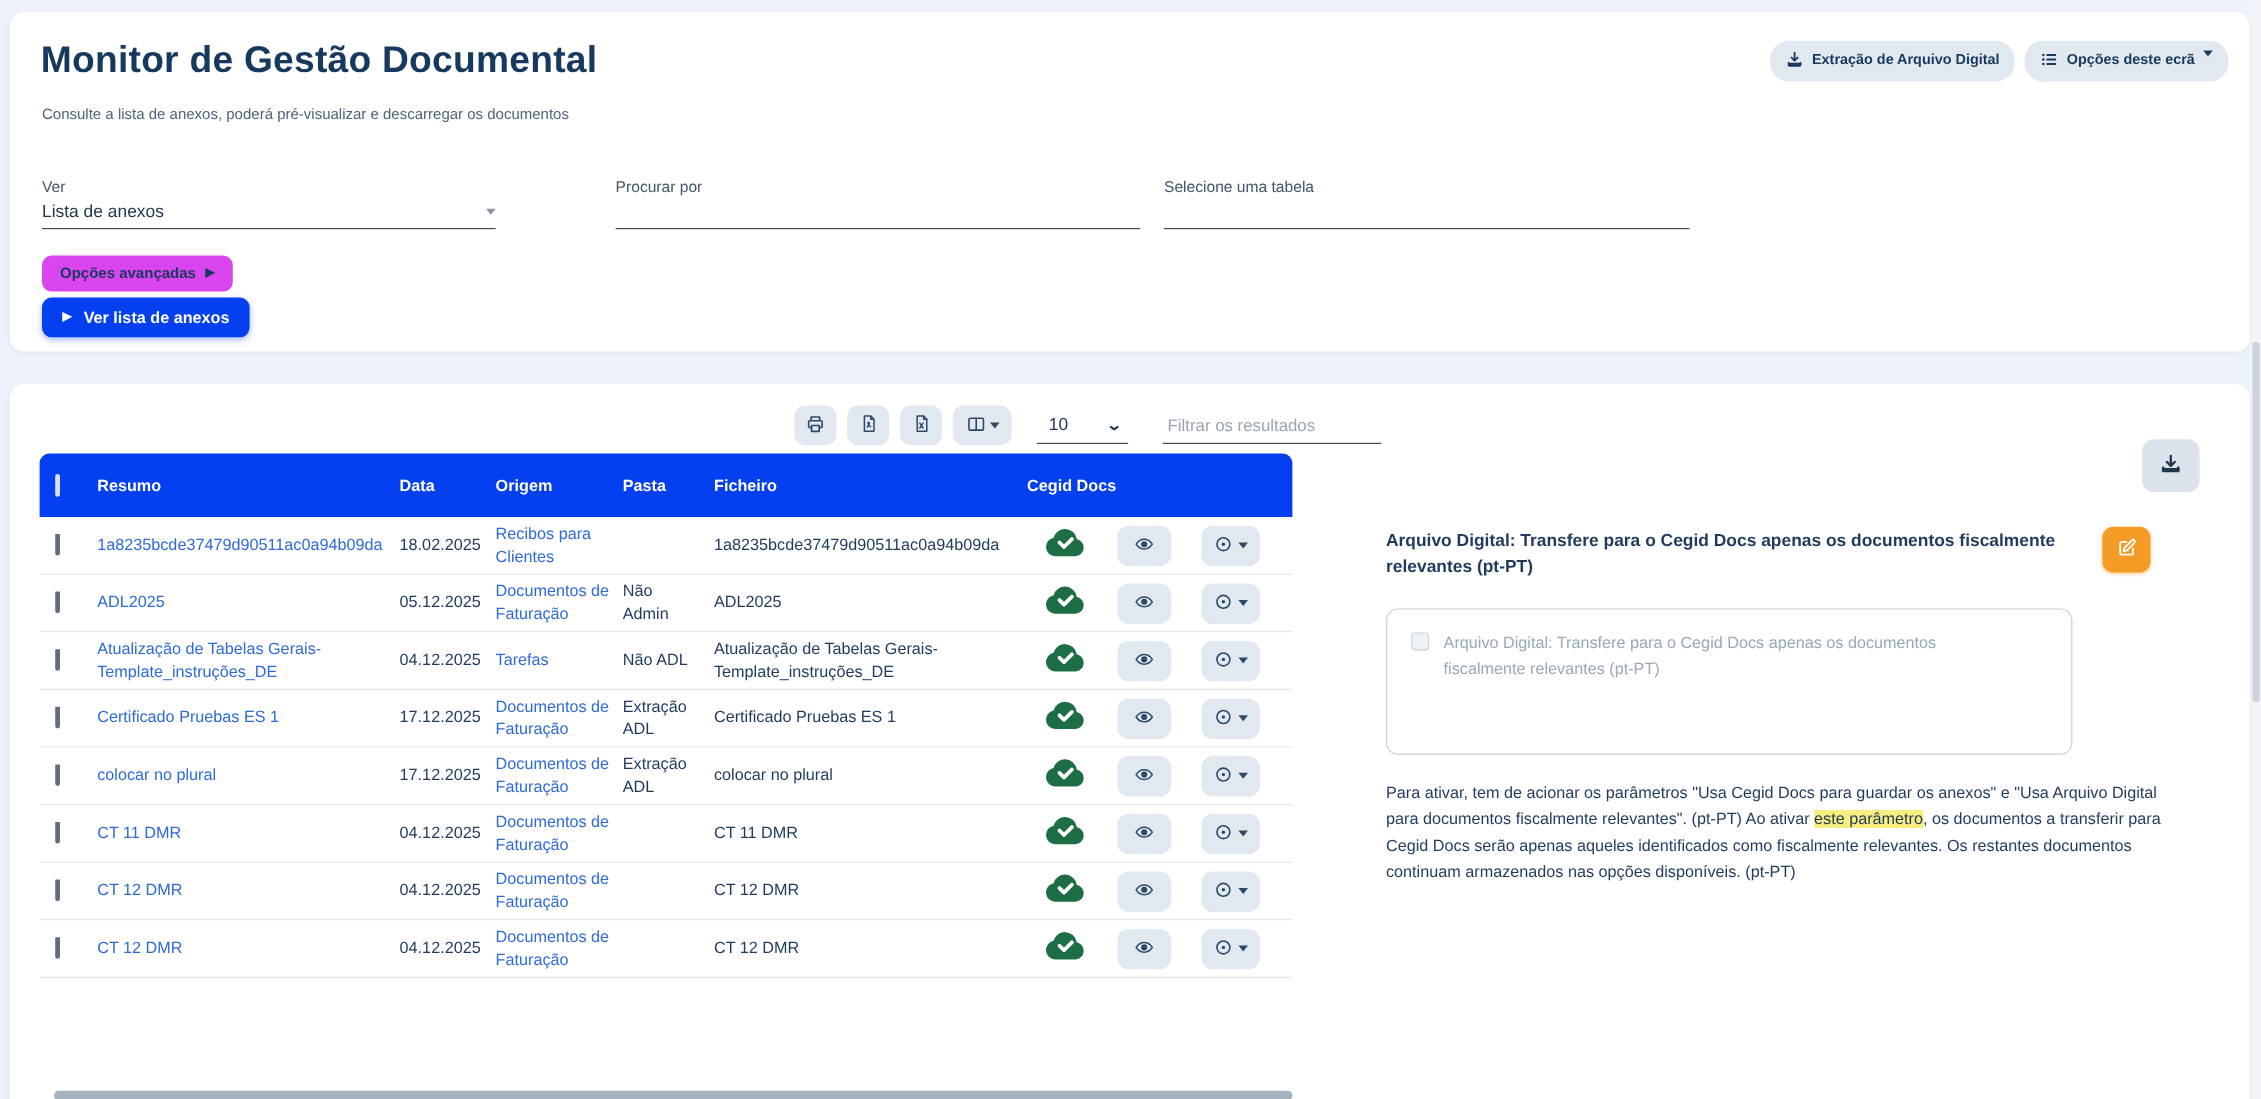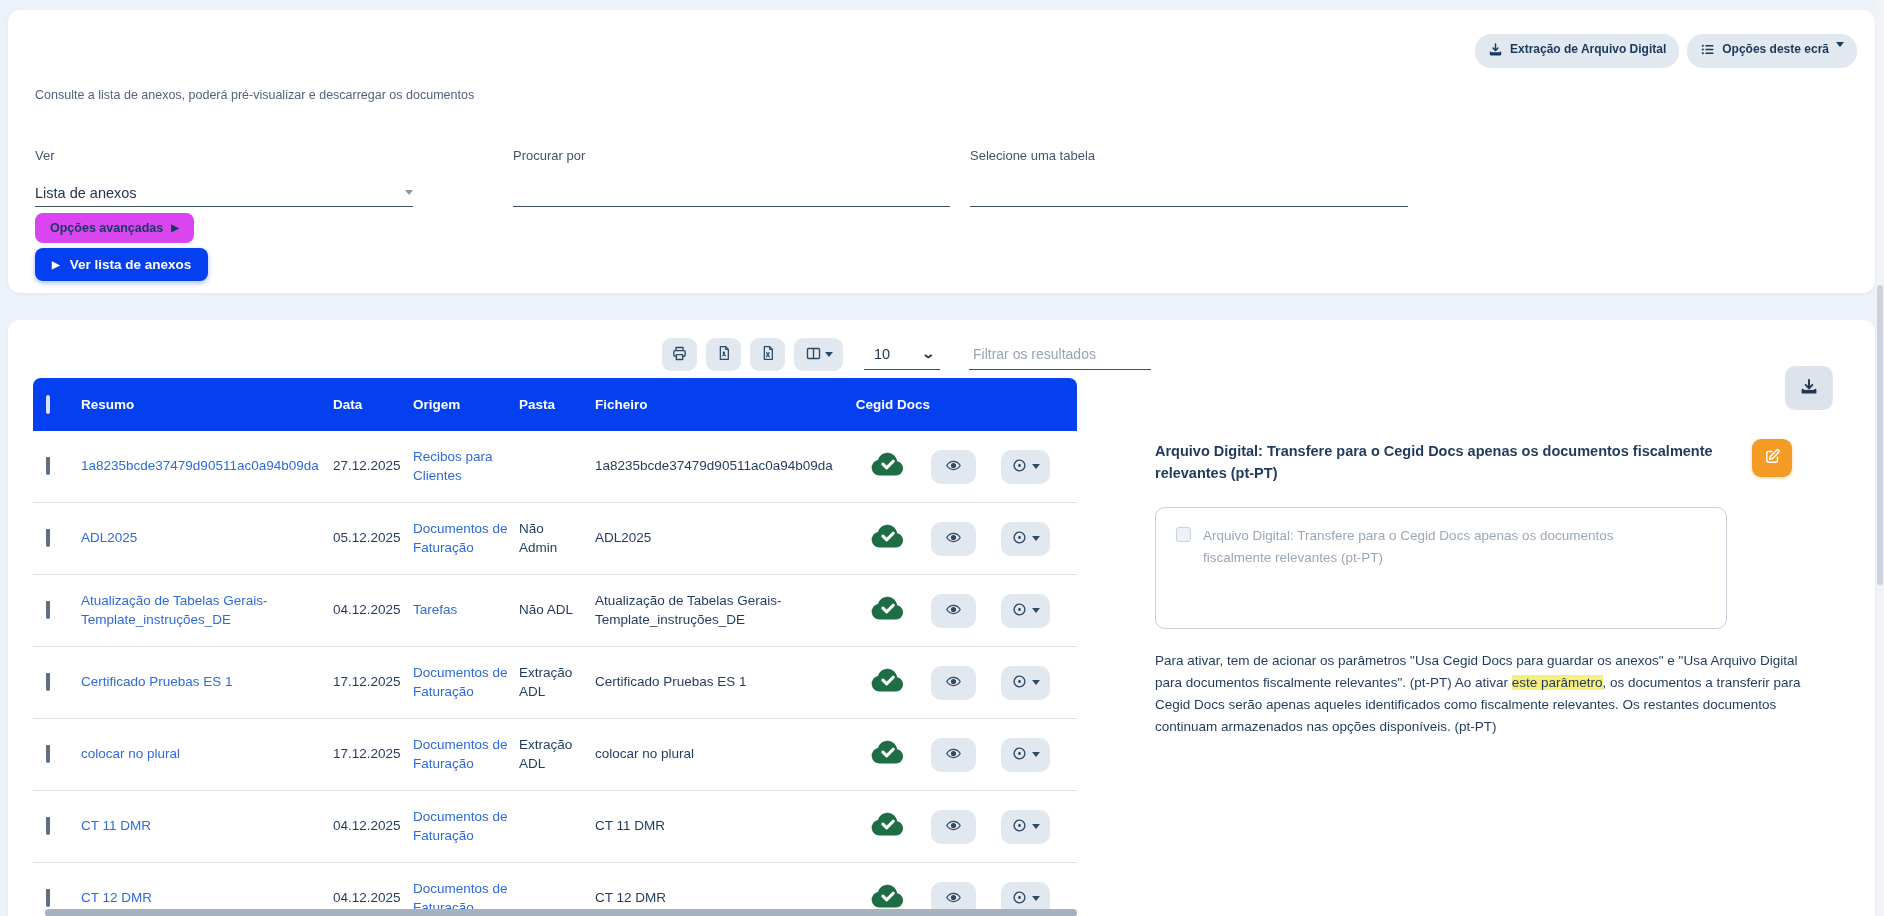--- a/index.html
+++ b/index.html
@@ -31,21 +31,21 @@
   .btn-gray svg { flex:0 0 auto; }
 
   
   .filters { position:absolute; left:27px; top:138px; width:1390px; }
   .f-col { position:absolute; top:0; }
   .f-col.c1 { left:0; width:378px; }
   .f-col.c2 { left:478px; width:437px; }
   .f-col.c3 { left:935px; width:438px; }
   .f-label { font-size:13px; color:var(--label,#44546A); }
   .f-field {
-    margin-top:16px; height:28px; border-bottom:1px solid #3E4C5E;
+    height:28px; border-bottom:1px solid #3E4C5E;
     display:flex; align-items:center; justify-content:space-between;
     font-size:14.5px; color:#20374F; cursor:text;
   }
   .caret { width:0; height:0; border-left:4.5px solid transparent; border-right:4.5px solid transparent; border-top:5.5px solid currentColor; display:inline-block; }
   .caret.gray { color:#8B97A6; }
   .adv-btn {
     position:absolute; left:27px; top:203px;
     background:#d946ef; color:var(--navy,#17395E); border:none; border-radius:8px;
     padding:8px 15px; font-size:12.5px; font-weight:600; font-family:inherit; cursor:pointer;
     display:inline-flex; align-items:center; gap:8px;
@@ -82,21 +82,21 @@
 
   
   .tbl { position:absolute; left:25px; top:58px; width:1044px; }
   .tr { display:grid; grid-template-columns:48px 252px 80px 106px 76px 260px 76px 70px 76px; align-items:center; }
   .thead {
     background:var(--blue,#0540F0); color:#fff; border-radius:8px 8px 0 0; height:53px;
     font-size:13.5px; font-weight:700;
   }
   .thead .th { padding-right:8px; }
   .th.center, .td.center { text-align:center; padding-right:0; }
-  .row { height:72px; border-bottom:1px solid var(--border,#DFE3EA); font-size:13.5px; background:#fff; }
+  .row { height:48px; border-bottom:1px solid var(--border,#DFE3EA); font-size:13.5px; background:#fff; }
   .td { padding-right:10px; line-height:1.35; overflow:hidden; }
   .td a { color:var(--link,#2F6BD8); text-decoration:none; cursor:pointer; }
   .cb { width:17px; height:17px; border:2px solid #5F6E80; border-radius:3px; margin-left:13px; cursor:pointer; background:#fff; }
   .cb.hdr { border-color:rgba(255,255,255,.85); background:transparent; }
   .cloudcell { display:flex; justify-content:center; }
   .actbtn {
     border:none; border-radius:10px; background:var(--graybtn,#E2E8F0); color:var(--icon,#2C4A66);
     height:34px; display:inline-flex; align-items:center; justify-content:center; gap:4px; cursor:pointer;
   }
   .actbtn.eye { width:45px; }
@@ -133,20 +133,21 @@
   .hl { background:var(--hl,#F6EE7F); }
 
   
   .vscroll { position:absolute; right:0; top:0; width:8px; height:916px; background:#F1F3F7; }
   .vscroll .thumb { position:absolute; left:1px; top:285px; width:6px; height:300px; background:#CCD2DB; border-radius:3px; }
 </style>
 </head>
 <body>
 
 <section class="card card1">
+  <h1 class="page-title">Monitor de Gestão Documental</h1>
   <p class="page-subtitle">Consulte a lista de anexos, poderá pré-visualizar e descarregar os documentos</p>
 
   <div class="hdr-actions">
     <button class="btn-gray">
       <span>
         <svg width="15" height="15" viewBox="0 0 24 24" fill="none" stroke="currentColor" stroke-width="2.4" stroke-linecap="round" stroke-linejoin="round">
             <path d="M12 3v10"></path>
             <path d="M8 9.5l4 4 4-4"></path>
             <path d="M4 16.5v2.5a1.5 1.5 0 0 0 1.5 1.5h13a1.5 1.5 0 0 0 1.5-1.5v-2.5" fill="currentColor"></path>
           </svg>
@@ -256,21 +257,21 @@
       <div class="th">Pasta</div>
       <div class="th">Ficheiro</div>
       <div class="th center" style="line-height:1.3">Cegid Docs</div>
       <div class="th"></div>
       <div class="th"></div>
     </div>
     <div id="table-body">
   <div class="tr row">
     <div class="td"><span class="cb"></span></div>
     <div class="td"><a>1a8235bcde37479d90511ac0a94b09da</a></div>
-    <div class="td">27.12.2025</div>
+    <div class="td">18.02.2025</div>
     <div class="td"><a>Recibos para Clientes</a></div>
     <div class="td"></div>
     <div class="td">1a8235bcde37479d90511ac0a94b09da</div>
     <div class="td cloudcell">
       <span>
         <svg width="36" height="27" viewBox="0 0 24 17">
                 <path fill="#1E6E45" d="M6.2 16.5a5.2 5.2 0 0 1-.9-10.3A6.6 6.6 0 0 1 18.2 7a4.8 4.8 0 0 1-.7 9.5z"></path>
                 <path d="M8.6 8.9l2.5 2.5 4.4-4.4" fill="none" stroke="#fff" stroke-width="2.1" stroke-linecap="round" stroke-linejoin="round"></path>
               </svg>
       </span>

